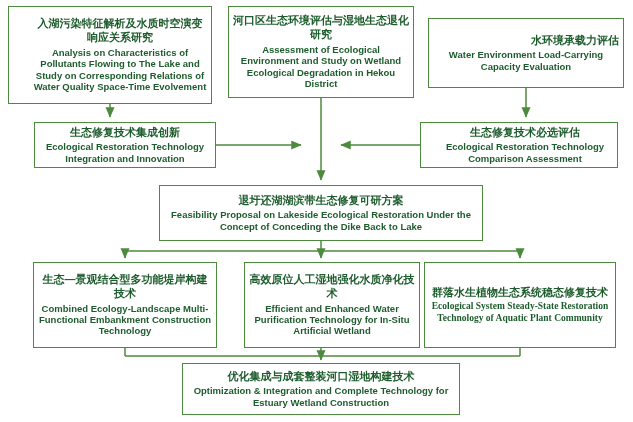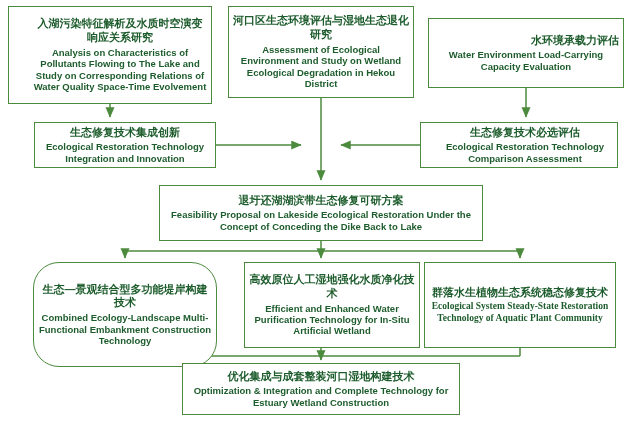--- a/index.html
+++ b/index.html
@@ -101,21 +101,21 @@
   <div class="node" style="left:420px;top:122px;width:198px;height:46px;padding-left:16px;">
     <div class="zh">生态修复技术必选评估</div>
     <div class="en">Ecological Restoration Technology Comparison Assessment</div>
   </div>
 
   <div class="node" style="left:159px;top:185px;width:324px;height:56px;">
     <div class="zh">退圩还湖湖滨带生态修复可研方案</div>
     <div class="en">Feasibility Proposal on Lakeside Ecological Restoration Under the Concept of Conceding the Dike Back to Lake</div>
   </div>
 
-  <div class="node" style="left:33px;top:262px;width:184px;height:105px;border-radius:26px;">
+  <div class="node" style="left:33px;top:262px;width:184px;height:86px;">
     <div class="zh">生态—景观结合型多功能堤岸构建技术</div>
     <div class="en">Combined Ecology-Landscape Multi-Functional Embankment Construction Technology</div>
   </div>
 
   <div class="node" style="left:233px;top:262px;width:176px;height:86px;margin-left:11px;">
     <div class="zh">高效原位人工湿地强化水质净化技术</div>
     <div class="en">Efficient and Enhanced Water Purification Technology for In-Situ Artificial Wetland</div>
   </div>
 
   <div class="node" style="left:424px;top:262px;width:192px;height:86px;font-family:Liberation Serif, serif;">

